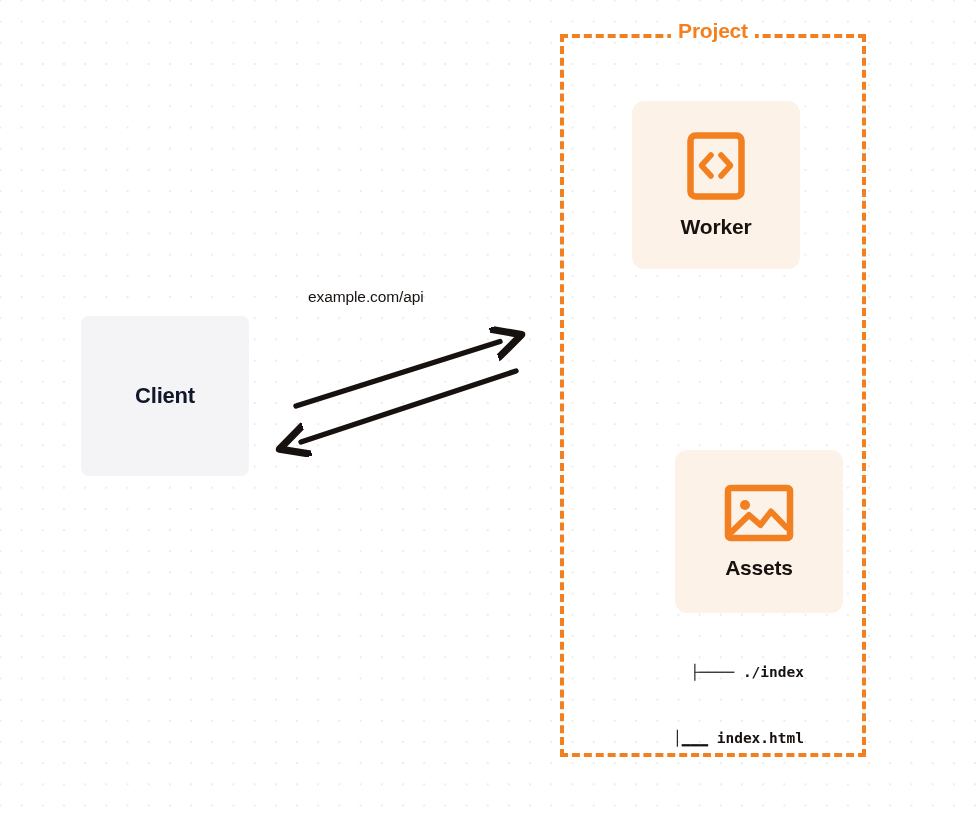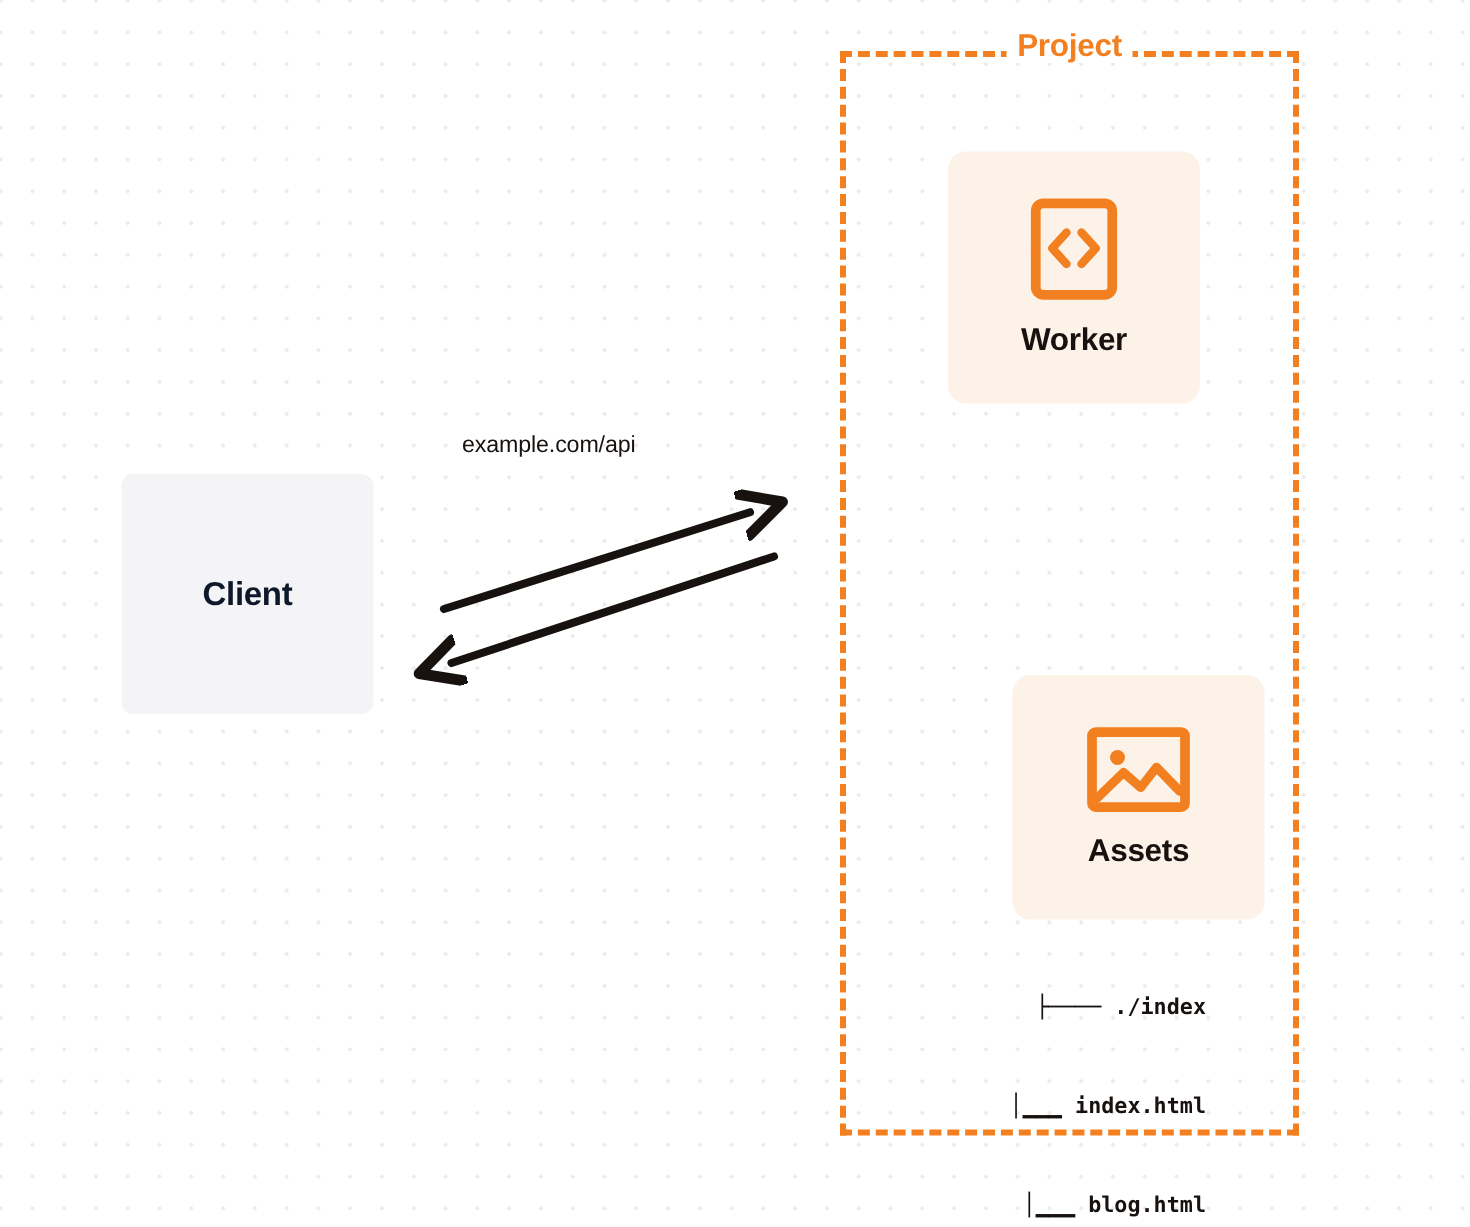--- a/index.html
+++ b/index.html
@@ -196,17 +196,16 @@
         <circle cx="21" cy="21" r="5" fill="#f38020"></circle>
         <path d="M 7.5 48 L 25 31 L 36.5 41 L 47 27.5 L 62.5 43.5" fill="none" stroke="#f38020" stroke-width="6" stroke-linecap="round" stroke-linejoin="round"></path>
       </svg>
     </div>
     <div class="card-label">Assets</div>
   </div>
 
   <div id="file-tree">
     <span class="tree-row">├──── ./index</span>
     <span class="tree-row">│▁▁▁ index.html</span>
-    <span class="tree-row">│▁▁▁ blog.html</span>
     
   </div>
 
 </div>
 
 </body></html>

